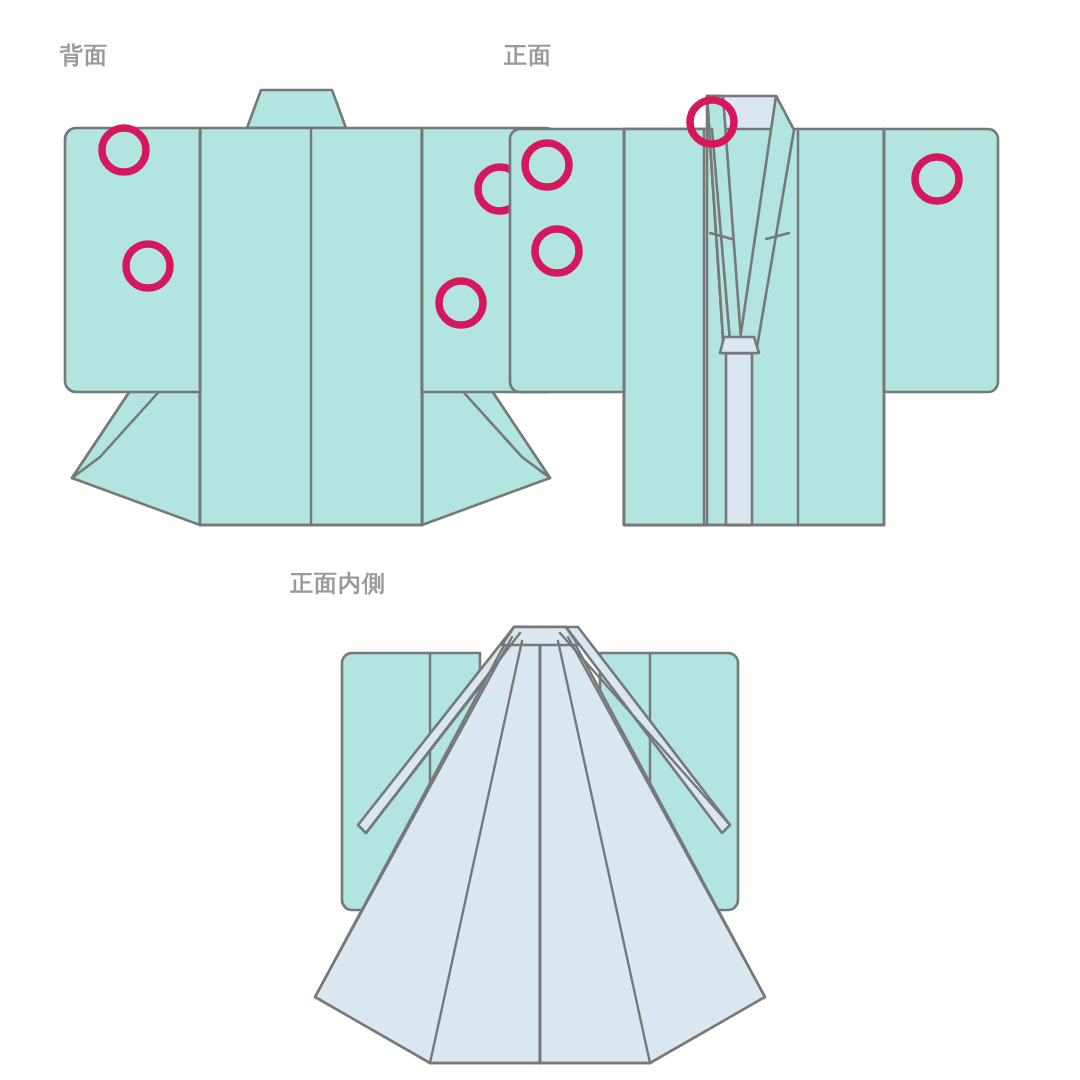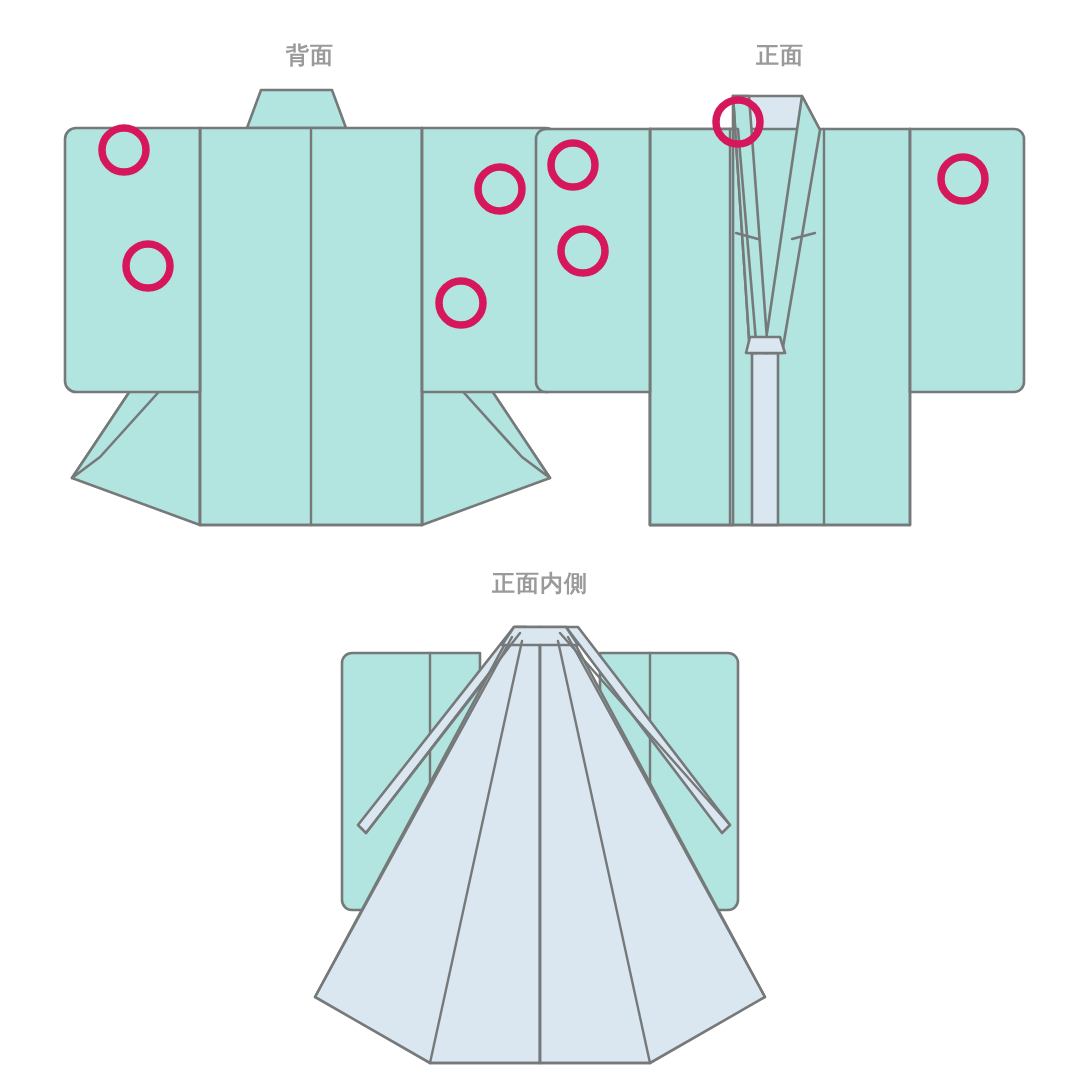--- a/index.html
+++ b/index.html
@@ -21,21 +21,21 @@
     height: 1080px;
   }
   .panel {
     position: absolute;
   }
   .panel-title {
     position: absolute;
     top: 0;
     left: 0;
     width: 100%;
-    text-align: center;
+    text-align: left;
     font-size: 23px;
     font-weight: bold;
     color: #9a9a9a;
     letter-spacing: 1px;
     line-height: 30px;
     user-select: none;
   }
   .panel-figure {
     position: absolute;
     top: 0;
@@ -44,21 +44,21 @@
   
   #panel-back {
     left: 60px;
     top: 40px;
     width: 500px;
     height: 500px;
   }
   #panel-back .panel-figure { top: 45px; left: 0; }
 
   #panel-front {
-    left: 530px;
+    left: 504px;
     top: 40px;
     width: 500px;
     height: 500px;
   }
   #panel-front .panel-figure { top: 45px; left: 0; }
 
   #panel-front-inner {
     left: 290px;
     top: 548px;
     width: 500px;

